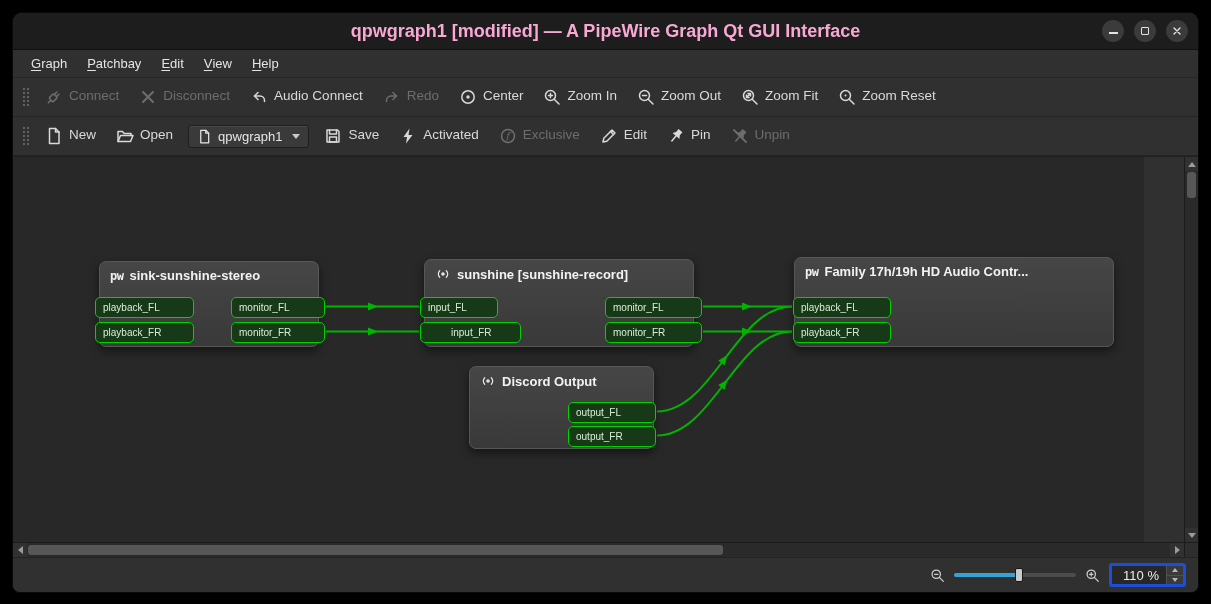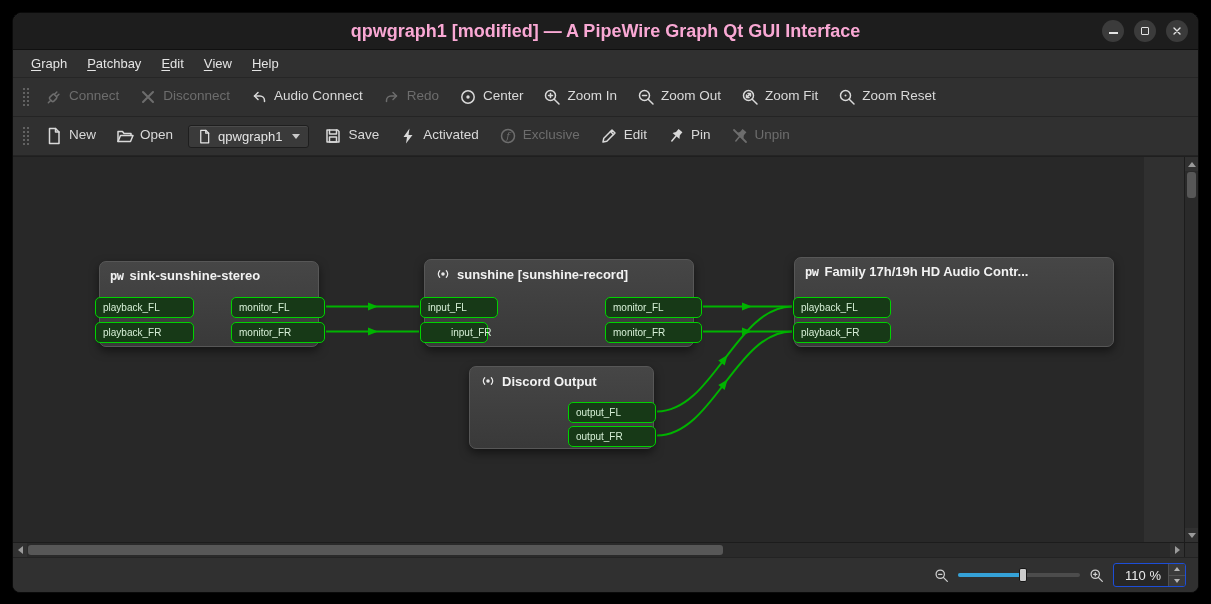--- a/index.html
+++ b/index.html
@@ -68,21 +68,21 @@
   .hsb-arrow.left{left:0;} .hsb-arrow.right{right:0;}
   .h-thumb{position:absolute;left:15px;top:2px;bottom:2px;width:695px;background:#575757;border-radius:3px;}
   .sb-corner{width:14px;flex:none;background:#2e2e2e;border-left:1px solid #1c1c1c;box-sizing:border-box;}
 
   
   .statusbar{height:34px;flex:none;background:#303030;border-top:1px solid #232323;display:flex;align-items:center;justify-content:flex-end;gap:9px;padding:0 12px;}
   .zoom-slider{position:relative;width:122px;height:18px;}
   .zs-track{position:absolute;left:0;right:0;top:7px;height:4px;background:#4c4c4c;border-radius:2px;}
   .zs-fill{position:absolute;left:0;top:7px;height:4px;width:53%;background:var(--slider-fill,#35a2d8);border-radius:2px;}
   .zs-handle{position:absolute;left:calc(53% - 4px);top:2px;width:8px;height:14px;background:#cbcbcb;border:1px solid #161616;border-radius:2px;box-sizing:border-box;}
-  .spinbox{display:flex;align-items:stretch;height:24px;background:#272727;border:1px solid #1d4ed8;border-radius:3px;overflow:hidden;box-sizing:border-box;}
+  .spinbox{display:flex;align-items:stretch;height:24px;background:#272727;border:3px solid #1d4ed8;border-radius:3px;overflow:hidden;box-sizing:border-box;}
   .spin-value{display:flex;align-items:center;padding:0 7px;color:#eaeaea;min-width:40px;justify-content:flex-end;}
   .spin-arrows{width:16px;display:flex;flex-direction:column;border-left:1px solid #505050;}
   .spin-btn{flex:1;display:flex;align-items:center;justify-content:center;background:#3a3a3a;}
   .spin-btn + .spin-btn{border-top:1px solid #505050;}
   .tri-up-xs{width:0;height:0;border-left:3.5px solid transparent;border-right:3.5px solid transparent;border-bottom:4px solid #b5b5b5;}
   .tri-down-xs{width:0;height:0;border-left:3.5px solid transparent;border-right:3.5px solid transparent;border-top:4px solid #b5b5b5;}
 </style>
 </head>
 <body>
 
@@ -310,21 +310,21 @@
 
         <div class="node" style="left:411px;top:102px;width:270px;height:88px;">
           <div class="node-header">
             <svg class="node-icon" viewBox="0 0 18 18">
               <circle class="dot" cx="9" cy="9" r="2"></circle>
                 <path d="M5.3 5.3a5.2 5.2 0 000 7.4M12.7 5.3a5.2 5.2 0 010 7.4"></path>
             </svg>
             <span>sunshine [sunshine-record]</span>
           </div>
           <div class="port in" style="left:-5px;top:37px;width:78px;">input_FL</div>
-          <div class="port in" style="left:-5px;top:62px;width:68px;padding-left:30px;">input_FR</div>
+          <div class="port in" style="left:-5px;top:62px;width:101px;padding-left:30px;">input_FR</div>
           <div class="port out" style="right:-9px;top:37px;width:97px;">monitor_FL</div>
           <div class="port out" style="right:-9px;top:62px;width:97px;">monitor_FR</div>
         </div>
 
         <div class="node" style="left:781px;top:100px;width:320px;height:90px;">
           <div class="node-header">
             <span class="pw-glyph">pw</span>
             <span>Family 17h/19h HD Audio Contr...</span>
           </div>
           <div class="port in" style="left:-2px;top:39px;width:98px;">playback_FL</div>

